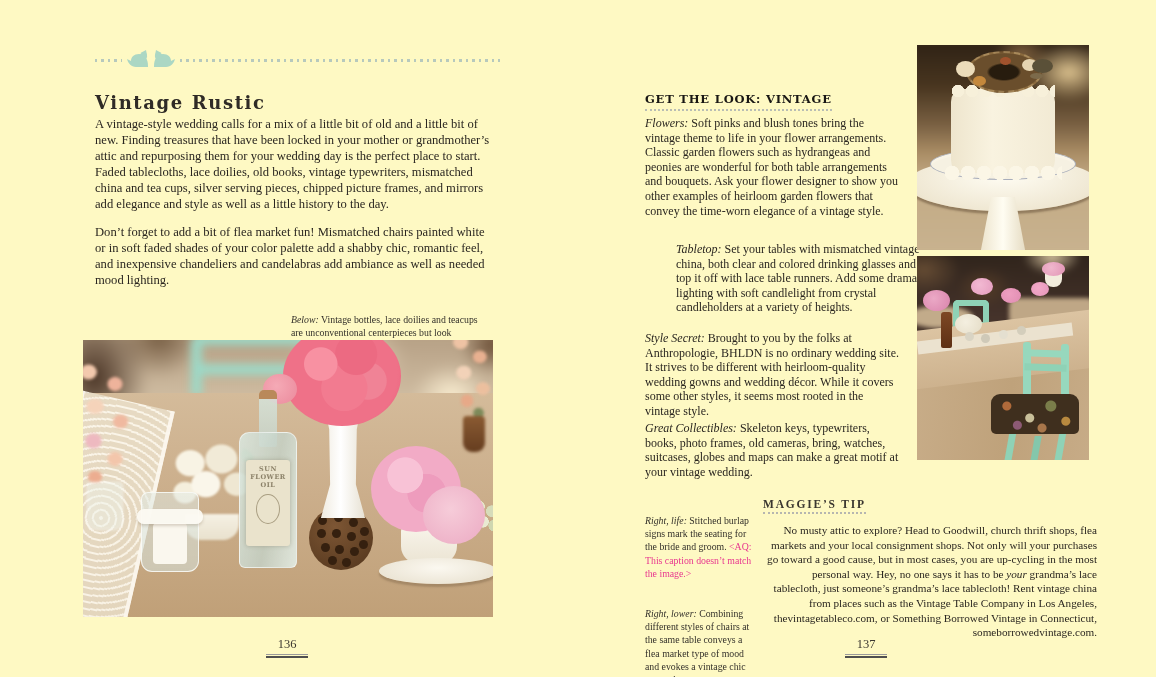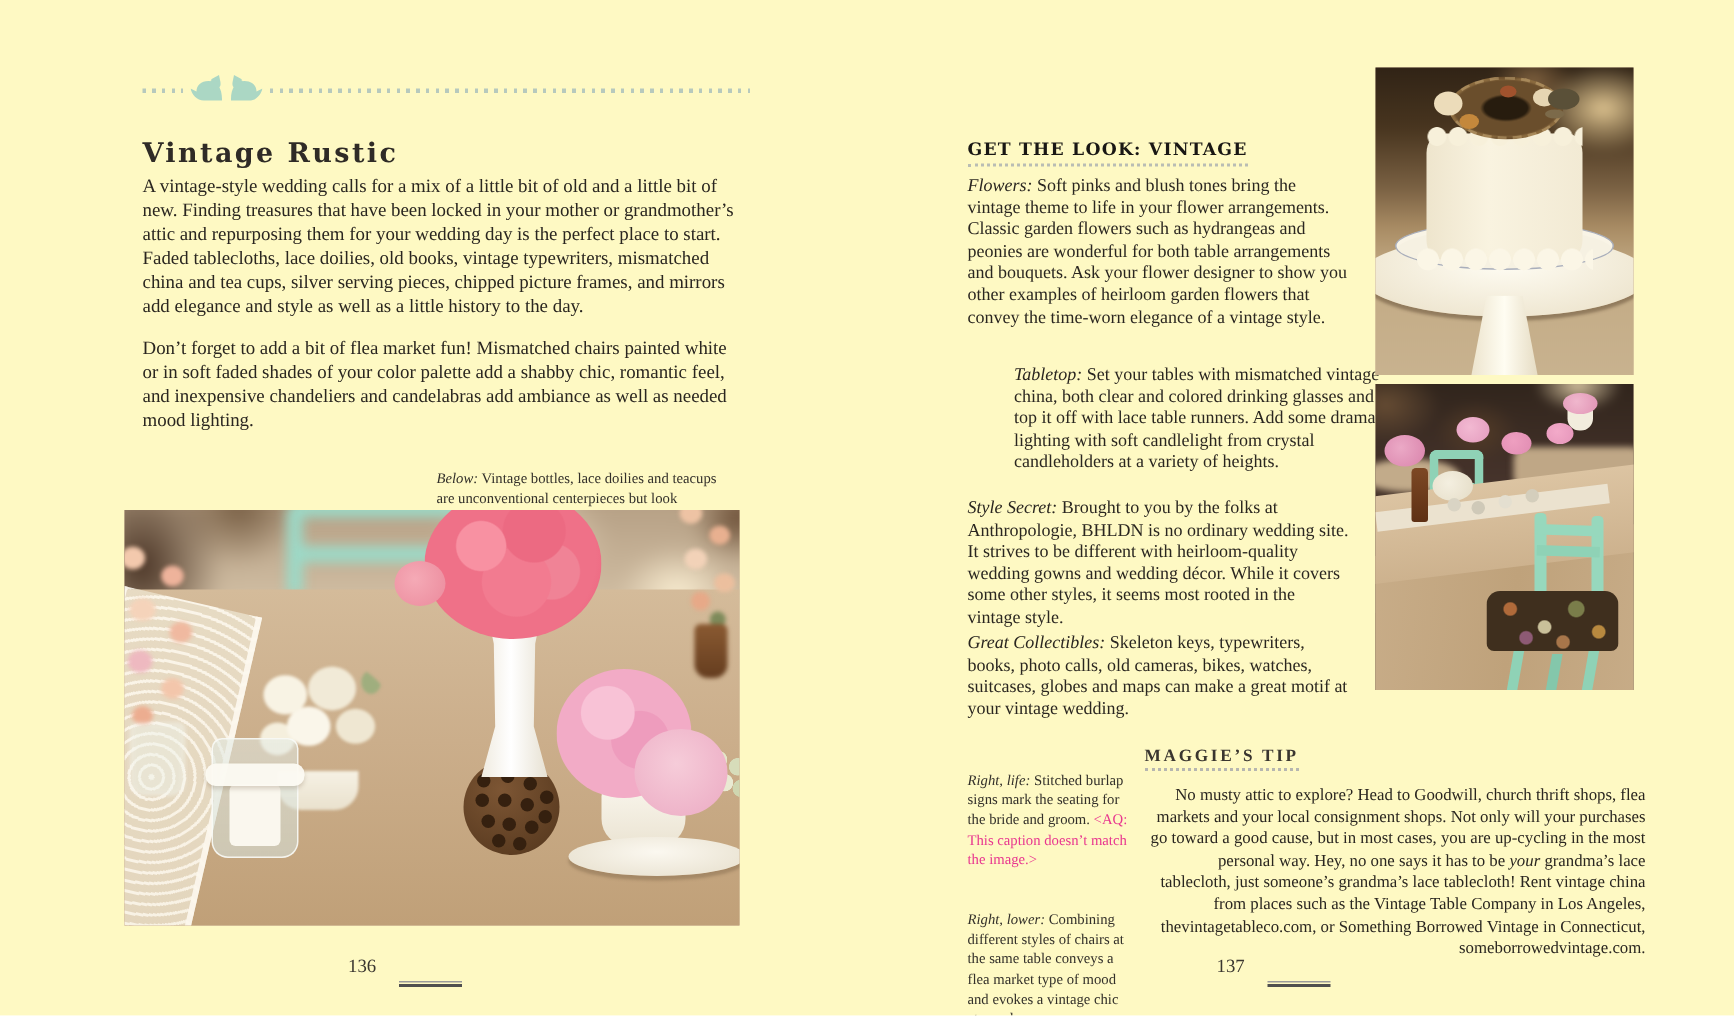--- a/index.html
+++ b/index.html
@@ -15,21 +15,21 @@
   .look-text { font-size:12px; line-height:14.6px; color:#2a2620; }
   .look-text em, .body-text em, .cap em { font-style:italic; }
   .cap { font-size:9.8px; line-height:13.2px; color:#33302a;margin-top:27px; }
   .pink { color:#e8368f; }
   .look-heading { font-family:"DejaVu Serif", serif; font-weight:bold; font-size:11.5px;
                   letter-spacing:0.8px; color:#191714; padding-bottom:3px;
                   border-bottom:2px dotted #b9bdb4; display:inline-block; }
   .tip-heading { font-size:11.5px; letter-spacing:1.8px; color:#3a362f; padding-bottom:2px;
                  border-bottom:2px dotted #b6b6b0; display:inline-block; }
   .tip-text { font-size:11.2px; line-height:14.6px; margin-top:9px; color:#2a2620;text-align:right; }
-  .pagenum { width:110px; font-size:12.5px; color:#3a362f; }
+  .pagenum { width:110px; text-align:center; font-size:12.5px; color:#3a362f; }
   .pagenum .rule { display:block; width:42px; height:4px; margin:2px auto 0;
                    border-top:1px solid #9a9a9a; border-bottom:2px solid #4f4f4f; }
 
   
   .ornament { display:flex; align-items:center; gap:5px; }
   .dots { height:3px; background:repeating-linear-gradient(to right,#b7c9bd 0 2.2px,transparent 2.2px 6.5px); }
   .dots.short { width:27px; } .dots.long { flex:1; }
 
   
   figure.photo { position:absolute; overflow:hidden; background:#cbb293; }
@@ -236,20 +236,23 @@
       <div class="lp-bg"></div>
       <div class="lp-chair"></div>
       <div class="lp-table"></div>
       <div class="lp-runner"></div>
       <div class="lp-peach-left"></div>
       <div class="lp-hydrangea"></div>
       <div class="lp-jar"></div>
       <div class="lp-pod"></div>
       <div class="lp-vase"></div>
       <div class="lp-coral-peony"></div>
+      <div class="lp-bottle">
+        <span class="lp-label">SUN FLOWER OIL</span>
+      </div>
       <div class="lp-green"></div>
       <div class="lp-cup"></div>
       <div class="lp-plate"></div>
       <div class="lp-pink"></div>
       <div class="lp-peach-right"></div>
     </figure>
 
     <div class="abs pagenum" style="left:232px; top:637px;">
       <span>136</span>
       <span class="rule"></span>
@@ -259,21 +262,21 @@
   <section>
 
     <h2 class="abs look-heading" style="left:645px; top:92px;">GET THE LOOK: VINTAGE</h2>
 
     <p class="abs look-text" style="left:645px; top:116px; width:256px;"><em>Flowers:</em><span> Soft pinks and blush tones bring the vintage theme to life in your flower arrangements. Classic garden flowers such as hydrangeas and peonies are wonderful for both table arrangements and bouquets. Ask your flower designer to show you other examples of heirloom garden flowers that convey the time-worn elegance of a vintage style.</span></p>
 
     <p class="abs look-text" style="left:676px; top:242px; width:256px;"><em>Tabletop:</em><span> Set your tables with mismatched vintage china, both clear and colored drinking glasses and top it off with lace table runners. Add some dramatic lighting with soft candlelight from crystal candleholders at a variety of heights.</span></p>
 
     <p class="abs look-text" style="left:645px; top:331px; width:256px;"><em>Style Secret:</em><span> Brought to you by the folks at Anthropologie, BHLDN is no ordinary wedding site. It strives to be different with heirloom-quality wedding gowns and wedding décor. While it covers some other styles, it seems most rooted in the vintage style.</span></p>
 
-    <p class="abs look-text" style="left:645px; top:421px; width:256px;"><em>Great Collectibles:</em><span> Skeleton keys, typewriters, books, photo calls, old cameras, bikes, watches, suitcases, globes and maps can make a great motif at your vintage wedding.</span></p>
+    <p class="abs look-text" style="left:645px; top:421px; width:256px;"><em>Great Collectibles:</em><span> Skeleton keys, typewriters, books, photo frames, old cameras, bring, watches, suitcases, globes and maps can make a great motif at your vintage wedding.</span></p>
 
     <div class="abs" style="left:645px; top:487px; width:112px;">
       <p class="cap" style="margin-bottom:8px;"><em>Right, life:</em><span> Stitched burlap signs mark the seating for the bride and groom. </span><span class="pink">&lt;AQ: This caption doesn’t match the image.&gt;</span></p>
       <p class="cap"><em>Right, lower:</em><span> Combining different styles of chairs at the same table conveys a flea market type of mood and evokes a vintage chic atmosphere.</span></p>
     </div>
 
     <div class="abs" style="left:763px; top:494px; width:334px;">
       <h3 class="tip-heading">MAGGIE’S TIP</h3>
       <p class="tip-text"><span>No musty attic to explore? Head to Goodwill, church thrift shops, flea markets and your local consignment shops. Not only will your purchases go toward a good cause, but in most cases, you are up-cycling in the most personal way. Hey, no one says it has to be </span><em>your</em><span> grandma’s lace tablecloth, just someone’s grandma’s lace tablecloth! Rent vintage china from places such as the Vintage Table Company in Los Angeles, thevintagetableco.com, or Something Borrowed Vintage in Connecticut, someborrowedvintage.com.</span></p>
     </div>

